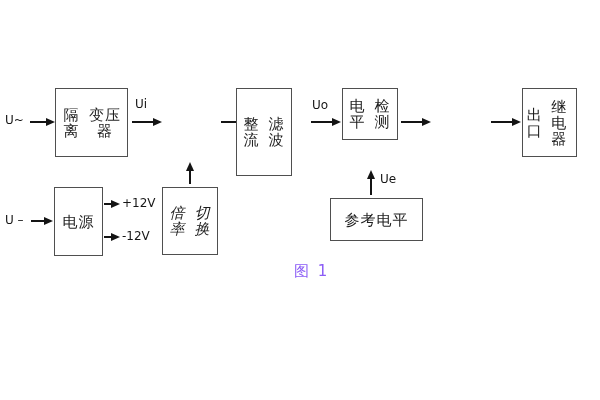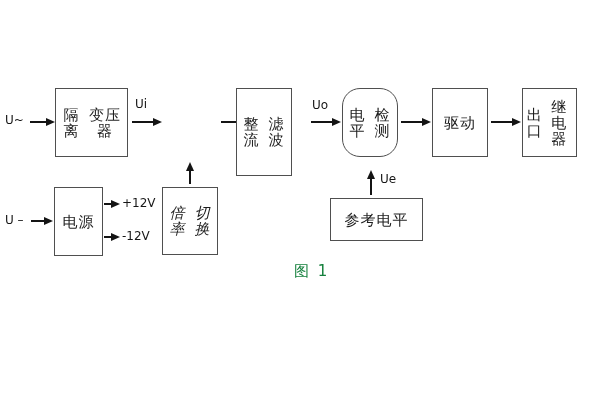--- a/index.html
+++ b/index.html
@@ -20,21 +20,21 @@
   .arr-r::after{
     content:"";position:absolute;right:-9px;top:-5px;width:0;height:0;
     border-left:9px solid #141414;border-top:4px solid transparent;border-bottom:4px solid transparent;
   }
   
   .arr-u{position:absolute;width:0;border-left:2px solid #141414;}
   .arr-u::after{
     content:"";position:absolute;top:-9px;left:-5px;width:0;height:0;
     border-bottom:9px solid #141414;border-left:4px solid transparent;border-right:4px solid transparent;
   }
-  .caption{position:absolute;font-size:15px;letter-spacing:2px;color:#15803d;}
+  .caption{position:absolute;font-size:15px;letter-spacing:2px;color:#8b5cf6;}
 </style>
 </head>
 <body>
 
 <div class="canvas">
 
   <span class="lbl sig" style="left:5px;top:113px;">U~</span>
   <div class="arr-r" style="left:30px;top:121px;width:16px;"></div>
 
   <div class="box two" style="left:55px;top:88px;width:73px;height:69px;">
@@ -49,30 +49,27 @@
   <div class="arr-r" style="left:221px;top:121px;width:21px;"></div>
 
   <div class="box two" style="left:236px;top:88px;width:56px;height:88px;">
     <span>整流</span>
     <span>滤波</span>
   </div>
 
   <span class="lbl sig" style="left:312px;top:98px;">Uo</span>
   <div class="arr-r" style="left:311px;top:121px;width:21px;"></div>
 
-  <div class="box two" style="left:342px;top:88px;width:56px;height:69px;border-radius:18px;">
+  <div class="box two" style="left:342px;top:88px;width:56px;height:52px;">
     <span>电平</span>
     <span>检测</span>
   </div>
 
   <div class="arr-r" style="left:401px;top:121px;width:21px;"></div>
 
-  <div class="box" style="left:432px;top:88px;width:56px;height:69px;">
-    <span>驱动</span>
-  </div>
 
   <div class="arr-r" style="left:491px;top:121px;width:21px;"></div>
 
   <div class="box two" style="left:522px;top:88px;width:55px;height:69px;">
     <span>出口</span>
     <span>继电器</span>
   </div>
 
   <span class="lbl sig" style="left:5px;top:213px;">U –</span>
   <div class="arr-r" style="left:31px;top:220px;width:13px;"></div>

